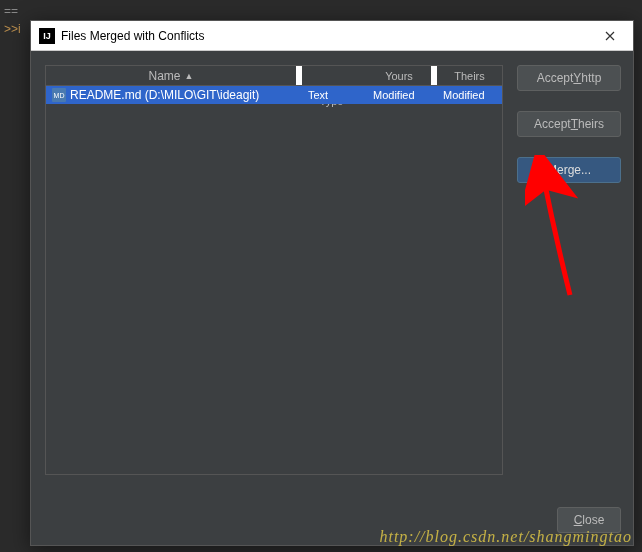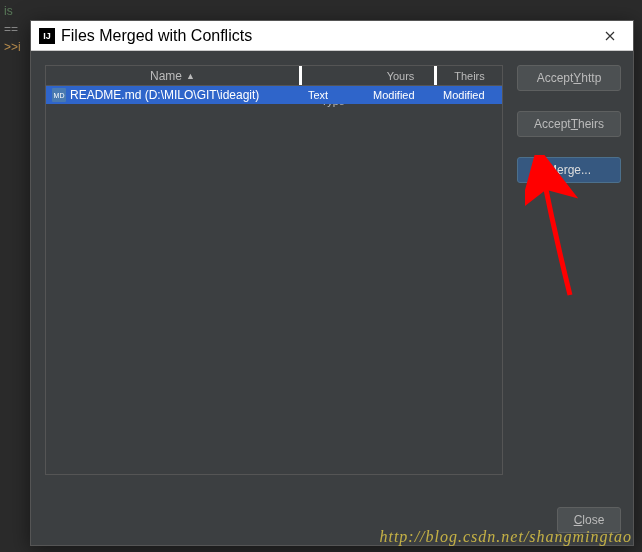--- a/index.html
+++ b/index.html
@@ -7,29 +7,29 @@
     
     .bg-code { position: absolute; top: 0; left: 0; width: 100%; height: 100px; color: #5a7a5a; font-family: monospace; font-size: 13px; line-height: 18px; padding: 2px 4px; }
     .bg-code .eq { color: #888; }
     .bg-code .prompt { color: #bc8f4e; }
     
     .dialog { position: absolute; top: 20px; left: 30px; width: 604px; height: 526px; background: #3c3f41; border: 1px solid #555; box-shadow: 0 4px 20px rgba(0,0,0,0.5); display: flex; flex-direction: column; }
     
     .titlebar { height: 30px; background: #fff; display: flex; align-items: center; padding: 0 8px; border-bottom: 1px solid #ccc; color: #000; }
     .titlebar-icon { width: 16px; height: 16px; background: #000; margin-right: 6px; display: flex; align-items: center; justify-content: center; }
     .titlebar-icon span { color: #fff; font-size: 9px; font-weight: bold; }
-    .titlebar-title { flex: 1; font-size: 16px; }
+    .titlebar-title { flex: 1; font-size: 12px; }
     .titlebar-close { width: 30px; height: 28px; display: flex; align-items: center; justify-content: center; cursor: pointer; font-size: 14px; }
     
     .dialog-body { flex: 1; display: flex; padding: 14px 12px 10px 14px; gap: 14px; }
     
     .table-area { flex: 1; display: flex; flex-direction: column; }
     .table-wrap { border: 1px solid #555; background: #3c3f41; height: 410px; display: flex; flex-direction: column; }
     .table-header { display: flex; background: #3c3f41; border-bottom: 1px solid #555; height: 20px; }
-    .th { color: #bbb; font-size: 11px; padding: 3px 8px; border-right: 3px solid #ffffff; display: flex; align-items: center; justify-content: center; }
+    .th { color: #bbb; font-size: 11px; padding: 3px 8px; border-right: 6px solid #ffffff; display: flex; align-items: center; justify-content: center; }
     .th-name { flex: 1; }
     .th-type { width: 65px; margin-top: 32px; }
     .th-yours { width: 70px; }
     .th-theirs { width: 65px; border-right: none; }
     .sort-arrow { margin-left: 4px; font-size: 9px; }
     
     .table-body { flex: 1; overflow: auto; }
     .tr { display: flex; height: 18px; align-items: center; }
     .tr.selected { background: #2f65ca; color: #fff; }
     .td { padding: 0 6px; font-size: 11px; display: flex; align-items: center; }
@@ -48,21 +48,20 @@
     .btn-close { width: 64px; }
     
     .arrow-annotation { position: absolute; top: 155px; left: 525px; pointer-events: none; }
     
     .watermark { position: absolute; bottom: 6px; right: 10px; color: #fde047; font-size: 16px; font-family: Georgia, serif; font-style: italic; letter-spacing: 1px; opacity: 0.7; }
   </style>
 </head>
 <body>
 
 <div class="bg-code">
-  <div><span>is</span></div>
   <div class="eq"><span>==</span></div>
   <div class="prompt"><span>&gt;&gt;i</span></div>
 </div>
 
 <div class="dialog">
   <div class="titlebar">
     <div class="titlebar-icon">
         <span>IJ</span>
       </div>
     <div class="titlebar-title">Files Merged with Conflicts</div>

